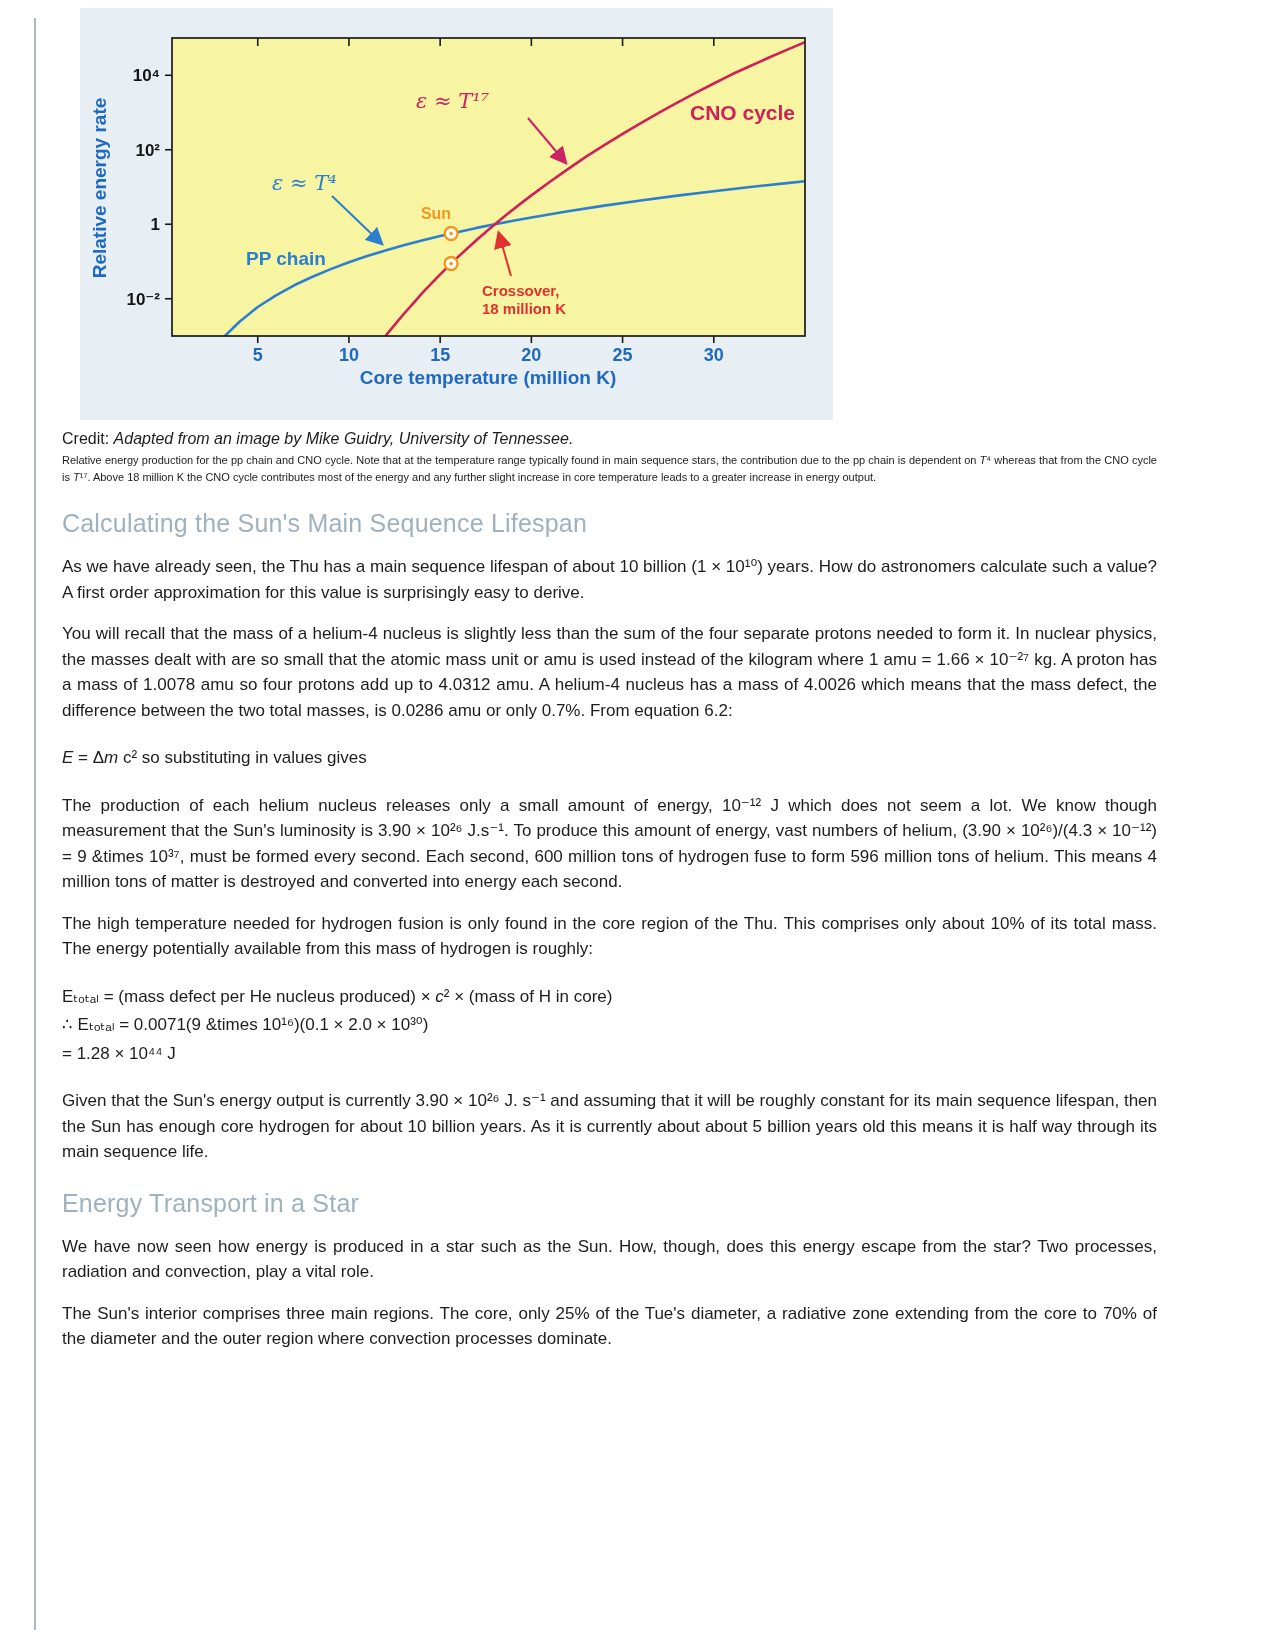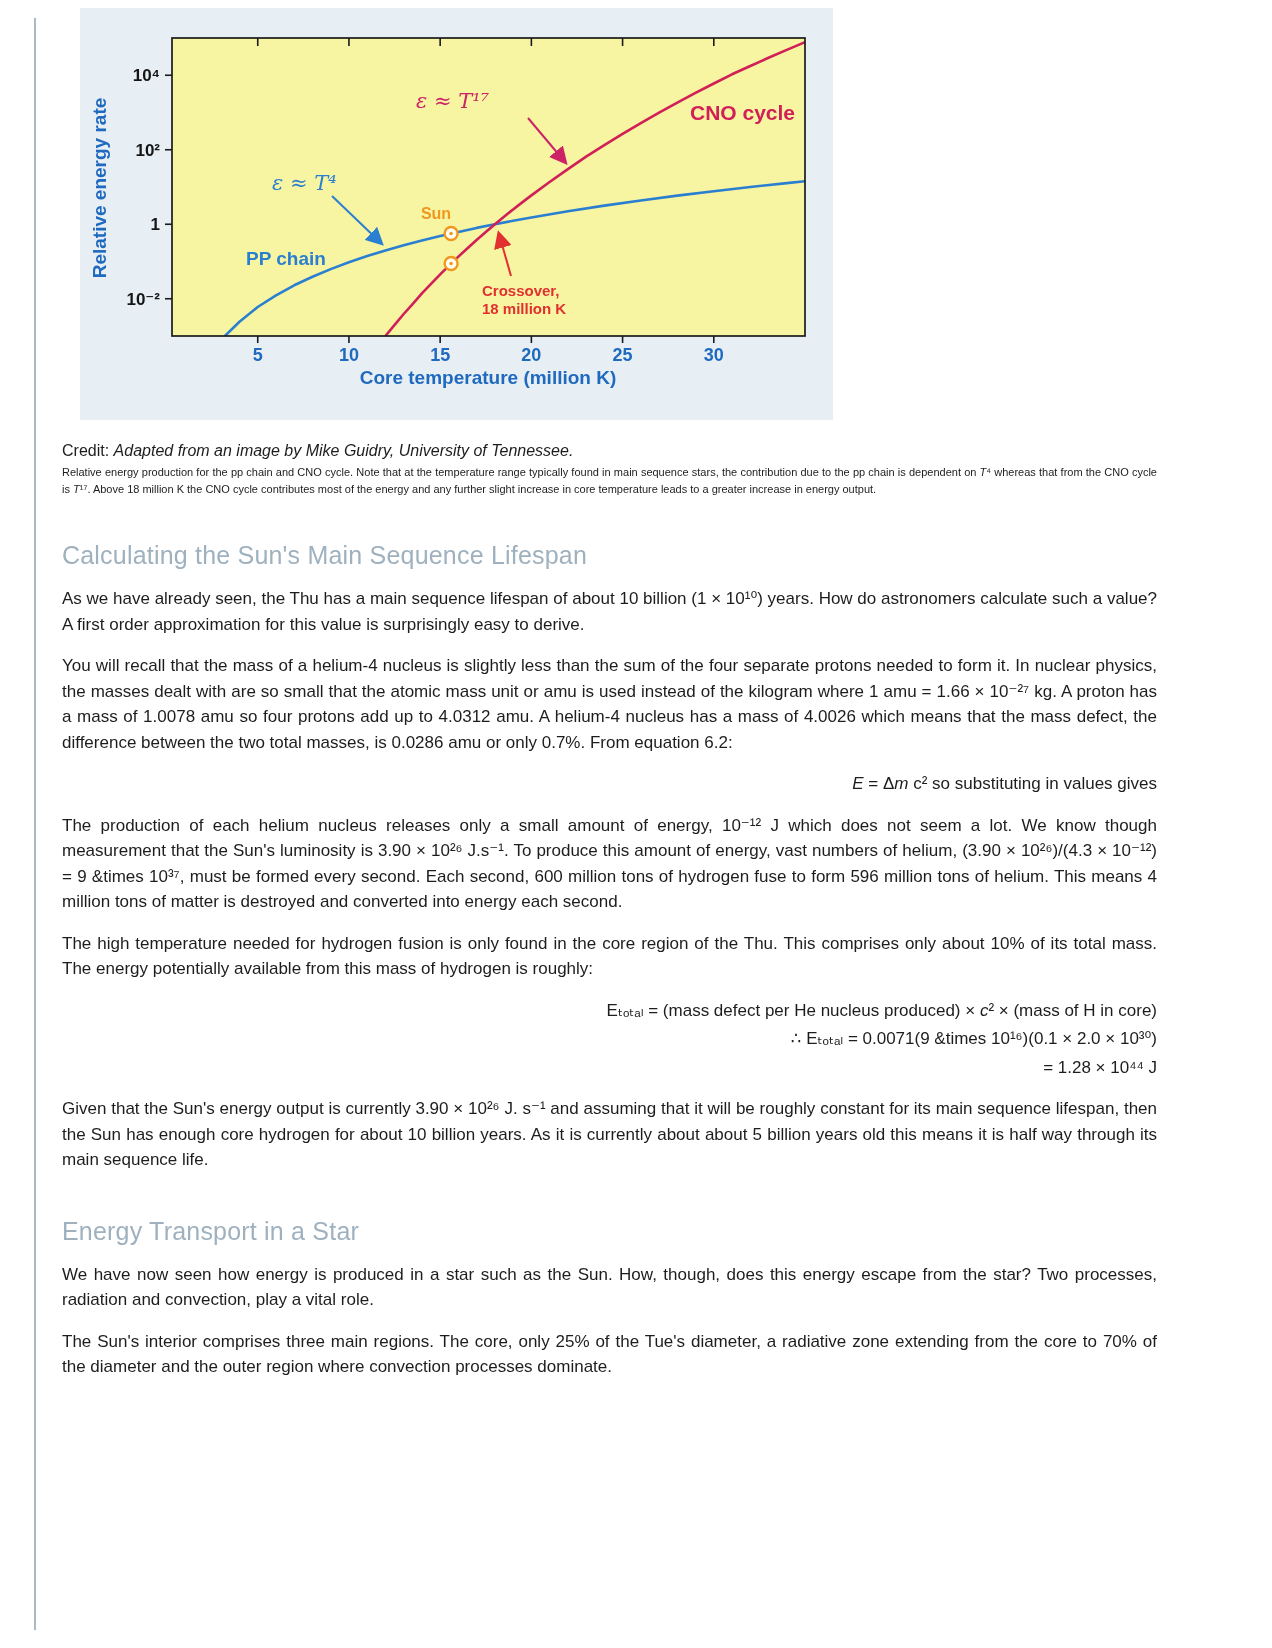--- a/index.html
+++ b/index.html
@@ -12,25 +12,25 @@
   .axis-title{fill:#1f6abf;font-weight:bold;font-size:19px;}
   .tick-label-x{fill:#1f6abf;font-weight:bold;font-size:18px;}
   .tick-label-y{fill:#151515;font-weight:bold;font-size:17px;}
   .eps{font-family:"DejaVu Serif","Liberation Serif",serif;font-style:italic;font-size:21px;}
   .eps-crimson{fill:#cc2266;}
   .eps-blue{fill:#2b7fd0;}
   .lbl-pp{fill:#2b7fd0;font-weight:bold;font-size:19px;}
   .lbl-cno{fill:#d02057;font-weight:bold;font-size:21px;}
   .lbl-sun{fill:#f0971f;font-weight:bold;font-size:16px;}
   .lbl-cross{fill:#e03030;font-weight:bold;font-size:15px;}
-  .credit{font-size:16px;margin:22px 0 4px;}
+  .credit{font-size:16px;margin:10px 0 4px;}
   .caption{font-size:11px;line-height:1.5;text-align:justify;margin:0 0 0;}
-  h2{font-size:25px;font-weight:400;color:#9fb1bf;margin:44px 0 12px;letter-spacing:.2px;}
+  h2{font-size:25px;font-weight:400;color:#9fb1bf;margin:24px 0 12px;letter-spacing:.2px;}
   p.body{font-size:17px;line-height:1.5;text-align:justify;margin:16px 0;}
-  .eq{font-size:17px;line-height:1.5;margin:4px 0;text-align:right;}
+  .eq{font-size:17px;line-height:1.5;margin:22px 0;}
   .eq > div{margin:3px 0;}
 </style>
 </head>
 <body>
 
 <div class="page">
   <div class="scan-line"></div>
   <div class="content">
 
     <div class="figure-panel">

